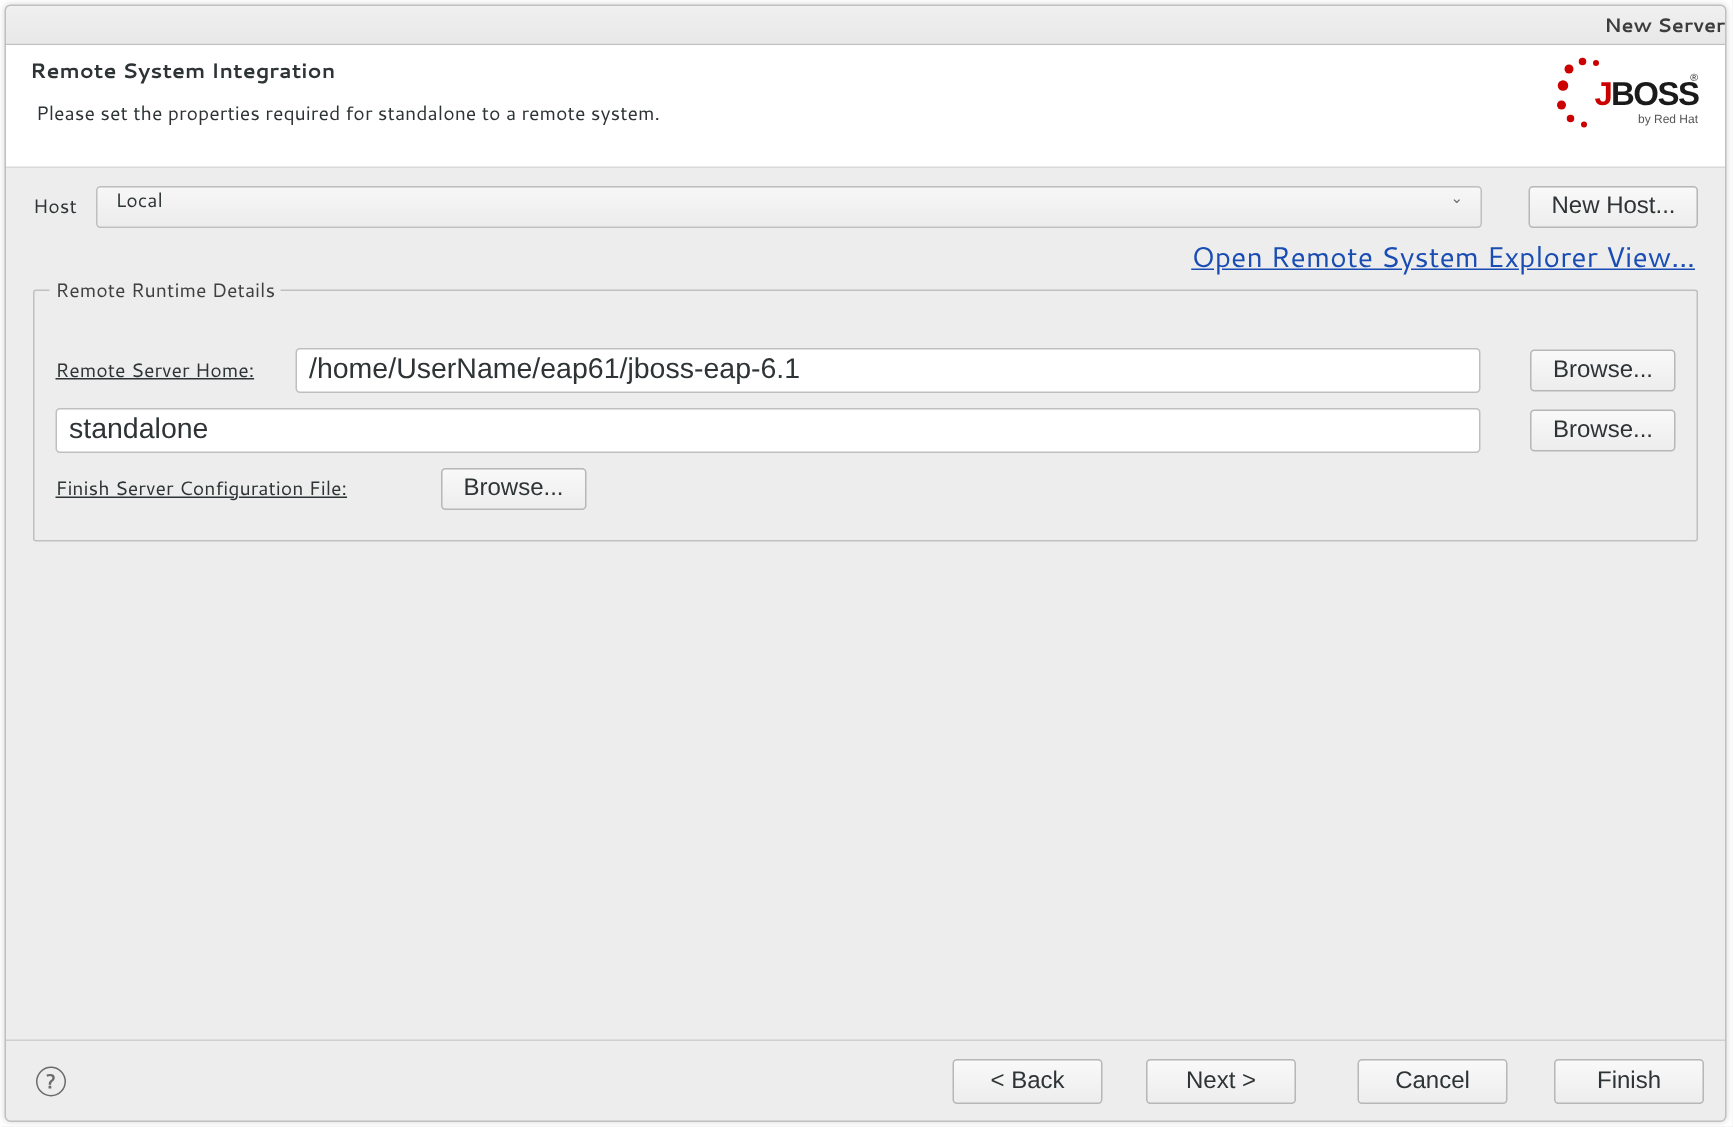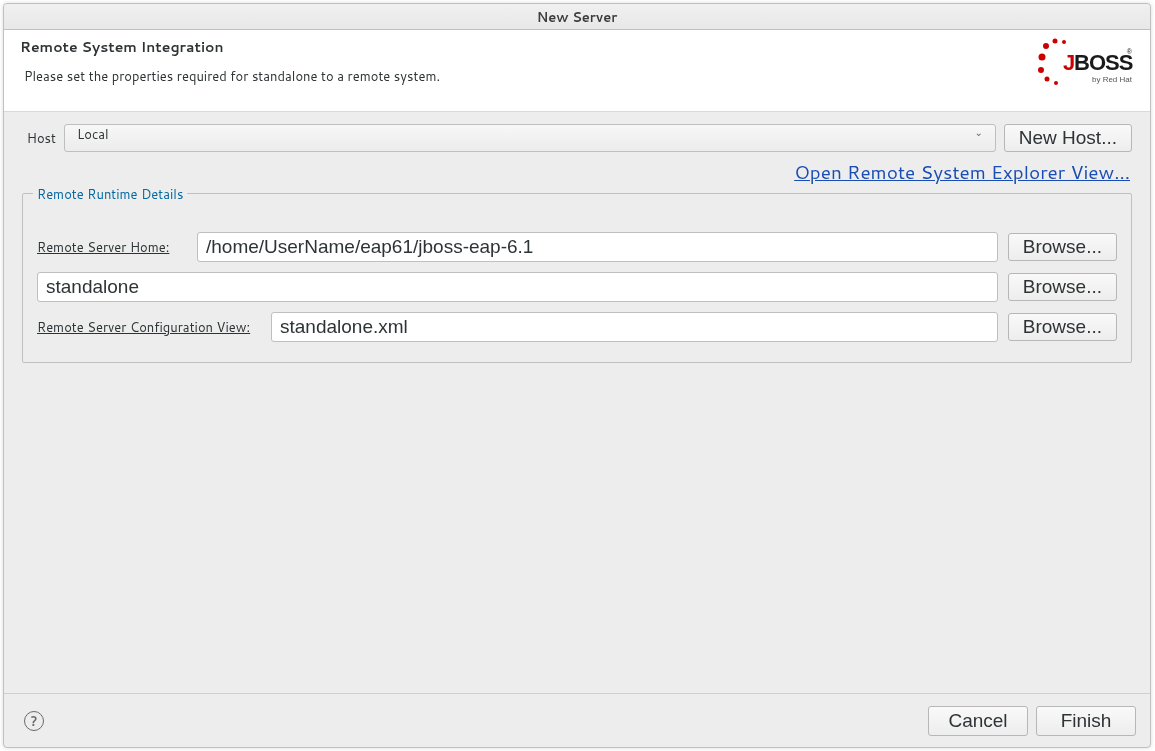--- a/index.html
+++ b/index.html
@@ -25,21 +25,21 @@
       background: #ededed;
       display: flex;
       flex-direction: column;
       box-shadow: 0 0 4px rgba(0,0,0,0.15);
     }
     .titlebar {
       height: 26px;
       line-height: 26px;
       background: linear-gradient(#f0f0f0,#e8e8e8);
       border-bottom: 1px solid #c0c0c0;
-      text-align: center;
+      text-align: right;
       font-weight: 600;
       color: #3c3c3c;
       border-radius: 4px 4px 0 0;
     }
     .banner {
       display: flex;
       align-items: center;
       justify-content: space-between;
       background: #ffffff;
       border-bottom: 1px solid #d9d9d9;
@@ -74,21 +74,20 @@
       display: flex;
       flex-direction: column;
     }
     .host-row {
       display: flex;
       align-items: center;
       gap: 8px;
     }
     .host-label {
       width: 34px;
-      text-align: right;
     }
     .combo {
       flex: 1;
       height: 28px;
       background: linear-gradient(#f7f7f7,#ececec);
       border: 1px solid #bfbfbf;
       border-radius: 3px;
       display: flex;
       align-items: flex-start;
       padding: 0 12px;
@@ -99,26 +98,27 @@
     .combo-chevron {
       color: #6a6a6a;
       font-size: 10px;
     }
     .btn {
       height: 28px;
       background: linear-gradient(#f9f9f9,#ededed);
       border: 1px solid #b7b7b7;
       border-radius: 3px;
       padding: 0 14px;
-      font-size: 19px;
+      font-size: 16px;
       color: #2e3436;
       cursor: pointer;
       display: inline-flex;
       align-items: center;
       justify-content: center;
+      margin-left: 23px;
     }
     .link-row {
       text-align: right;
       margin: 6px 2px 8px 0;
     }
     .link {
       color: #1a4db3;
       text-decoration: underline;
       cursor: pointer;
       font-size: 19px;
@@ -130,21 +130,21 @@
       position: relative;
       flex: 0 0 auto;
     }
     .legend {
       position: absolute;
       top: -9px;
       left: 10px;
       background: #ededed;
       padding: 0 4px;
       font-size: 13px;
-      color: #0369a1;
+      color: #404040;
     }
     .form-row {
       display: flex;
       align-items: center;
       gap: 10px;
       margin-bottom: 10px;
     }
     .form-label {
       white-space: nowrap;
       text-decoration: underline;
@@ -245,27 +245,30 @@
         <input class="text-input" value="/home/UserName/eap61/jboss-eap-6.1" style="">
         <button class="btn">Browse...</button>
       </div>
 
       <div class="form-row">
         <input class="text-input" value="standalone" style="">
         <button class="btn">Browse...</button>
       </div>
 
       <div class="form-row" style="margin-bottom:0">
-        <div class="form-label" style="width:224px">Remote Server Configuration View:</div>
-        <input class="text-input" value="standalone.xml" style="">
+        <div class="form-label" style="width:224px">Finish Server Configuration File:</div>
         <button class="btn">Browse...</button>
       </div>
     </div>
 
   </div>
 
   <div class="footer">
     <div class="help-icon">?</div>
     <div class="footer-spacer"></div>
+    <div class="btn-pair">
+      <button class="btn">&lt; Back</button>
+      <button class="btn">Next &gt;</button>
+    </div>
     <button class="btn">Cancel</button>
     <button class="btn">Finish</button>
   </div>
 </div>
 
 </body></html>

